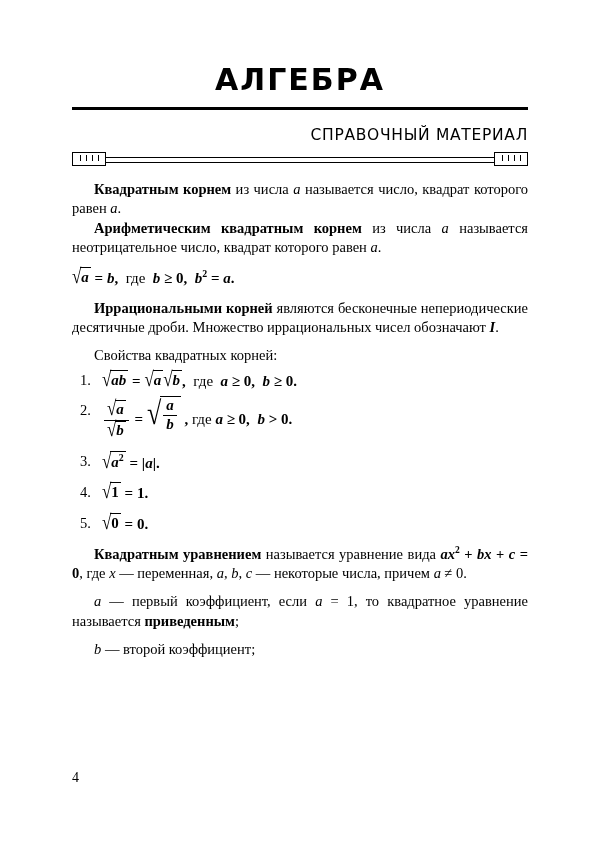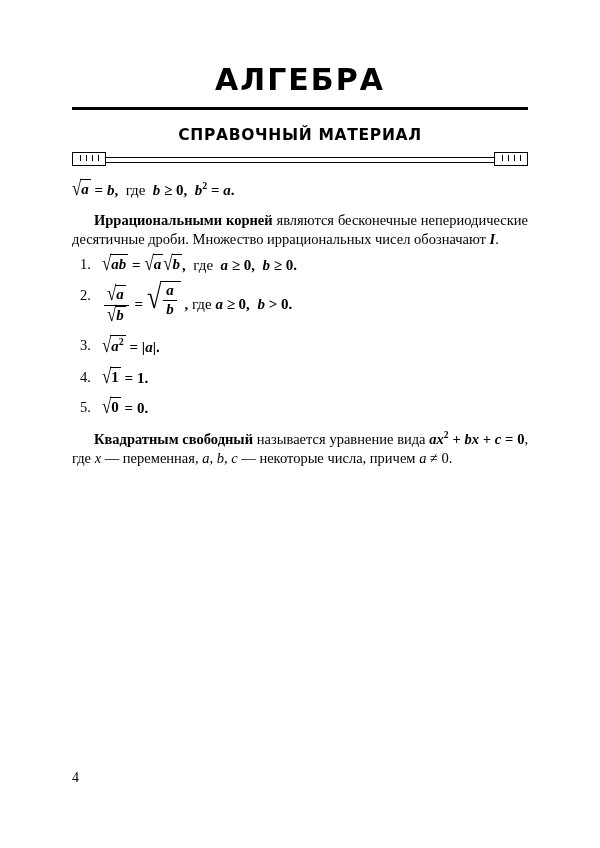--- a/index.html
+++ b/index.html
@@ -38,23 +38,23 @@
     font-size: 30px;
     letter-spacing: 2px;
     margin: 0 0 10px 0;
   }
   .title-rule {
     border-bottom: 3px solid #000;
     width: 100%;
     margin: 0 0 16px 0;
   }
   .subtitle {
-    text-align: center;
+    text-align: right;
     font-family: "DejaVu Sans", sans-serif;
-    font-weight: bold;
+    font-weight: normal;
     font-size: 15.5px;
     letter-spacing: 0.7px;
     margin: 0 0 8px 0;
   }
 
   
   .ruler {
     position: relative;
     height: 14px;
     margin: 2px 0 14px 0;
@@ -198,35 +198,44 @@
           <i></i>
         </div>
       <div class="cap right">
           <i></i>
           <i></i>
           <i></i>
           <i></i>
         </div>
     </div>
 
-
+    <p class="para">
+      <b class="lead">Квадратным корнем</b>
+      из числа <i class="it">a</i> называется число, квадрат которого равен <i class="it">a</i>.
+    </p>
+
+    <p class="para">
+      <b class="lead">Арифметическим квадратным корнем</b>
+      из числа <i class="it">a</i> называет­ся неотрицательное число, квадрат которого равен <i class="it">a</i>.
+    </p>
 
     <div class="center-formula">
       <span class="sqrt"><span class="glyph">√</span><span class="rad"><span class="m">a</span></span></span>
       <span class="mn"> = </span><span class="m">b</span><span class="mn">,</span>
       &nbsp;где&nbsp; <span class="m">b</span> <span class="mn">≥ 0,</span>
       &nbsp;<span class="m">b</span><sup class="pw">2</sup> <span class="mn">=</span> <span class="m">a</span><span class="mn">.</span>
     </div>
 
     <p class="para">
       <b class="lead">Иррациональными корней</b>
       являются бесконечные непе­риодические десятичные дроби. Множество иррациональных чисел обозначают <b class="bi">I</b>.
     </p>
 
 
+    <p class="para gap" style="text-indent:22px;">Свойства квадратных корней:</p>
 
     <ul class="props">
       <li>
         <span class="num">1.</span>
         <span class="sqrt"><span class="glyph">√</span><span class="rad"><span class="m">ab</span></span></span>
         <span class="mn"> = </span>
         <span class="sqrt"><span class="glyph">√</span><span class="rad"><span class="m">a</span></span></span><span class="sqrt"><span class="glyph">√</span><span class="rad"><span class="m">b</span></span></span><span class="mn">,</span>
         &nbsp;где&nbsp; <span class="m">a</span> <span class="mn">≥ 0,</span>&nbsp; <span class="m">b</span> <span class="mn">≥ 0.</span>
       </li>
       <li>
@@ -253,24 +262,30 @@
         <span class="mn"> = 1.</span>
       </li>
       <li>
         <span class="num">5.</span>
         <span class="sqrt"><span class="glyph">√</span><span class="rad"><span class="mn">0</span></span></span>
         <span class="mn"> = 0.</span>
       </li>
     </ul>
 
     <p class="para" style="margin-top:10px;">
-      <b class="lead">Квадратным свободный</b>
+      <b class="lead">Квадратным уравнением</b>
       называется уравнение вида
       <b class="bi">ax</b><sup class="pw">2</sup> <b class="mn">+</b> <b class="bi">bx</b> <b class="mn">+</b> <b class="bi">c</b> <b class="mn">= 0</b>, где <i class="it">x</i> — переменная, <i class="it">a</i>, <i class="it">b</i>, <i class="it">c</i> — некоторые числа, причем <i class="it">a</i> ≠ 0.
     </p>
 
-
+    <p class="para gap">
+      <i class="it">a</i> — первый коэффициент, если <i class="it">a</i> = 1, то квадратное уравне­ние называется <b>приведенным</b>;
+    </p>
+
+    <p class="para gap">
+      <i class="it">b</i> — второй коэффициент;
+    </p>
 
 
   </div>
 
   <div class="folio">4</div>
 </div>
 
 </body></html>

